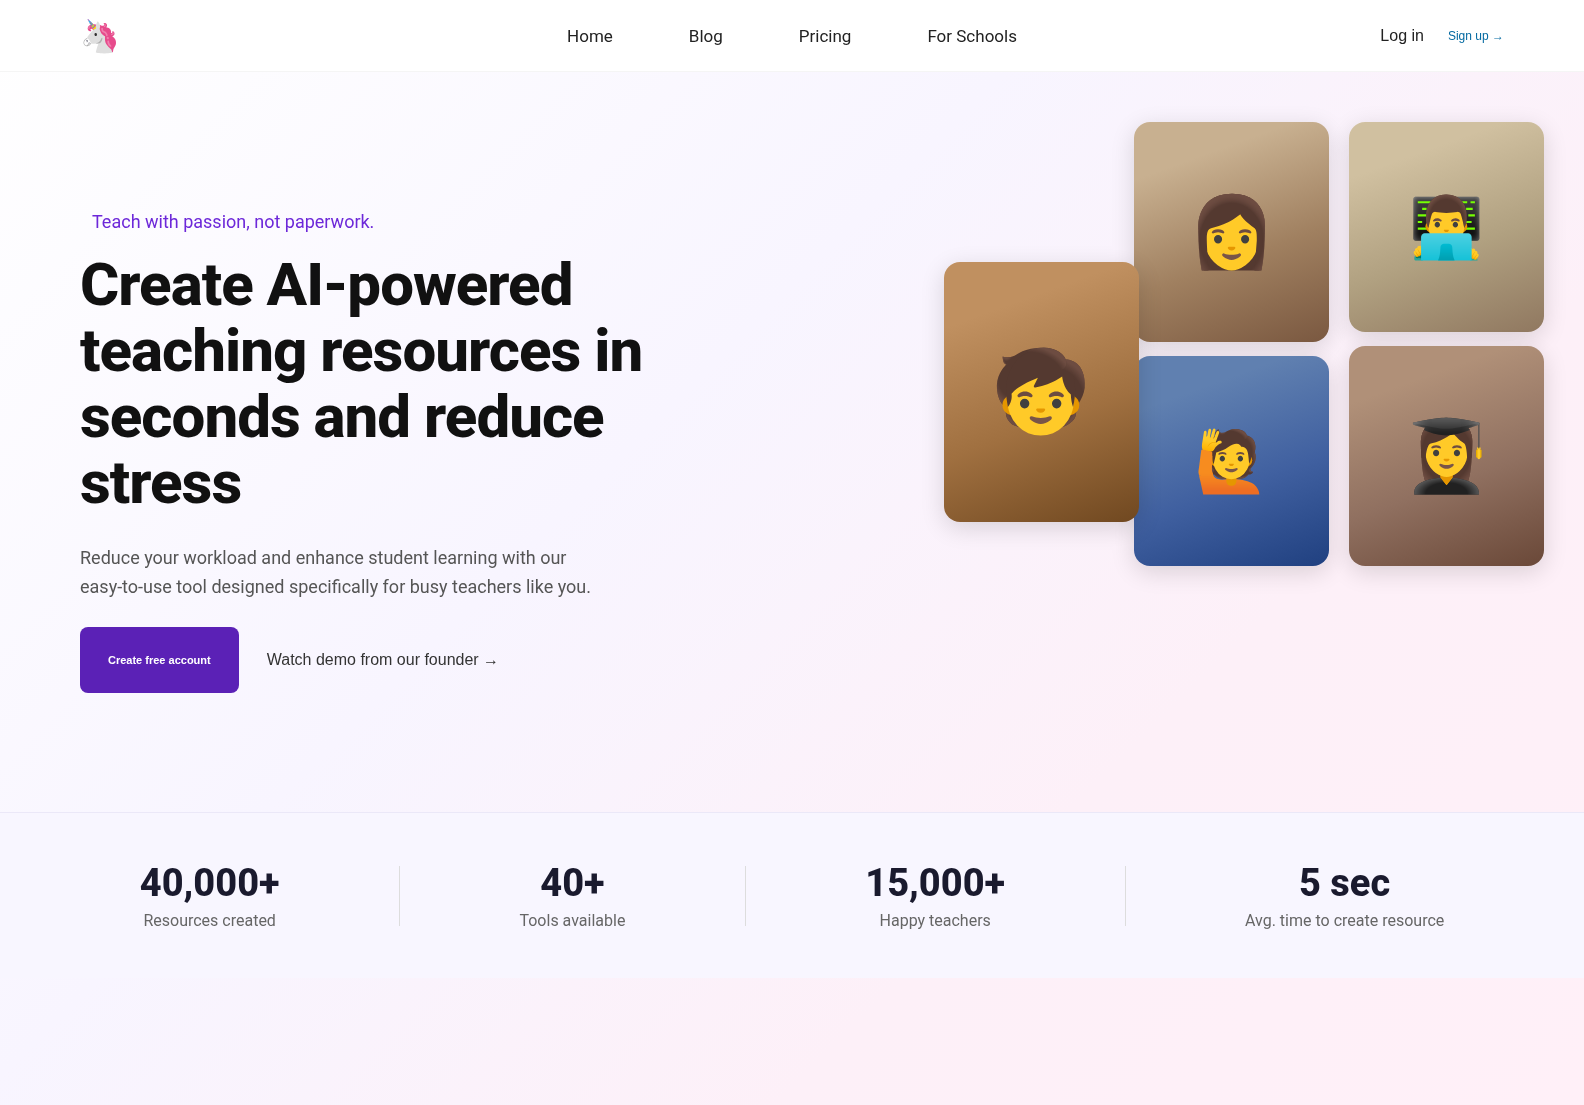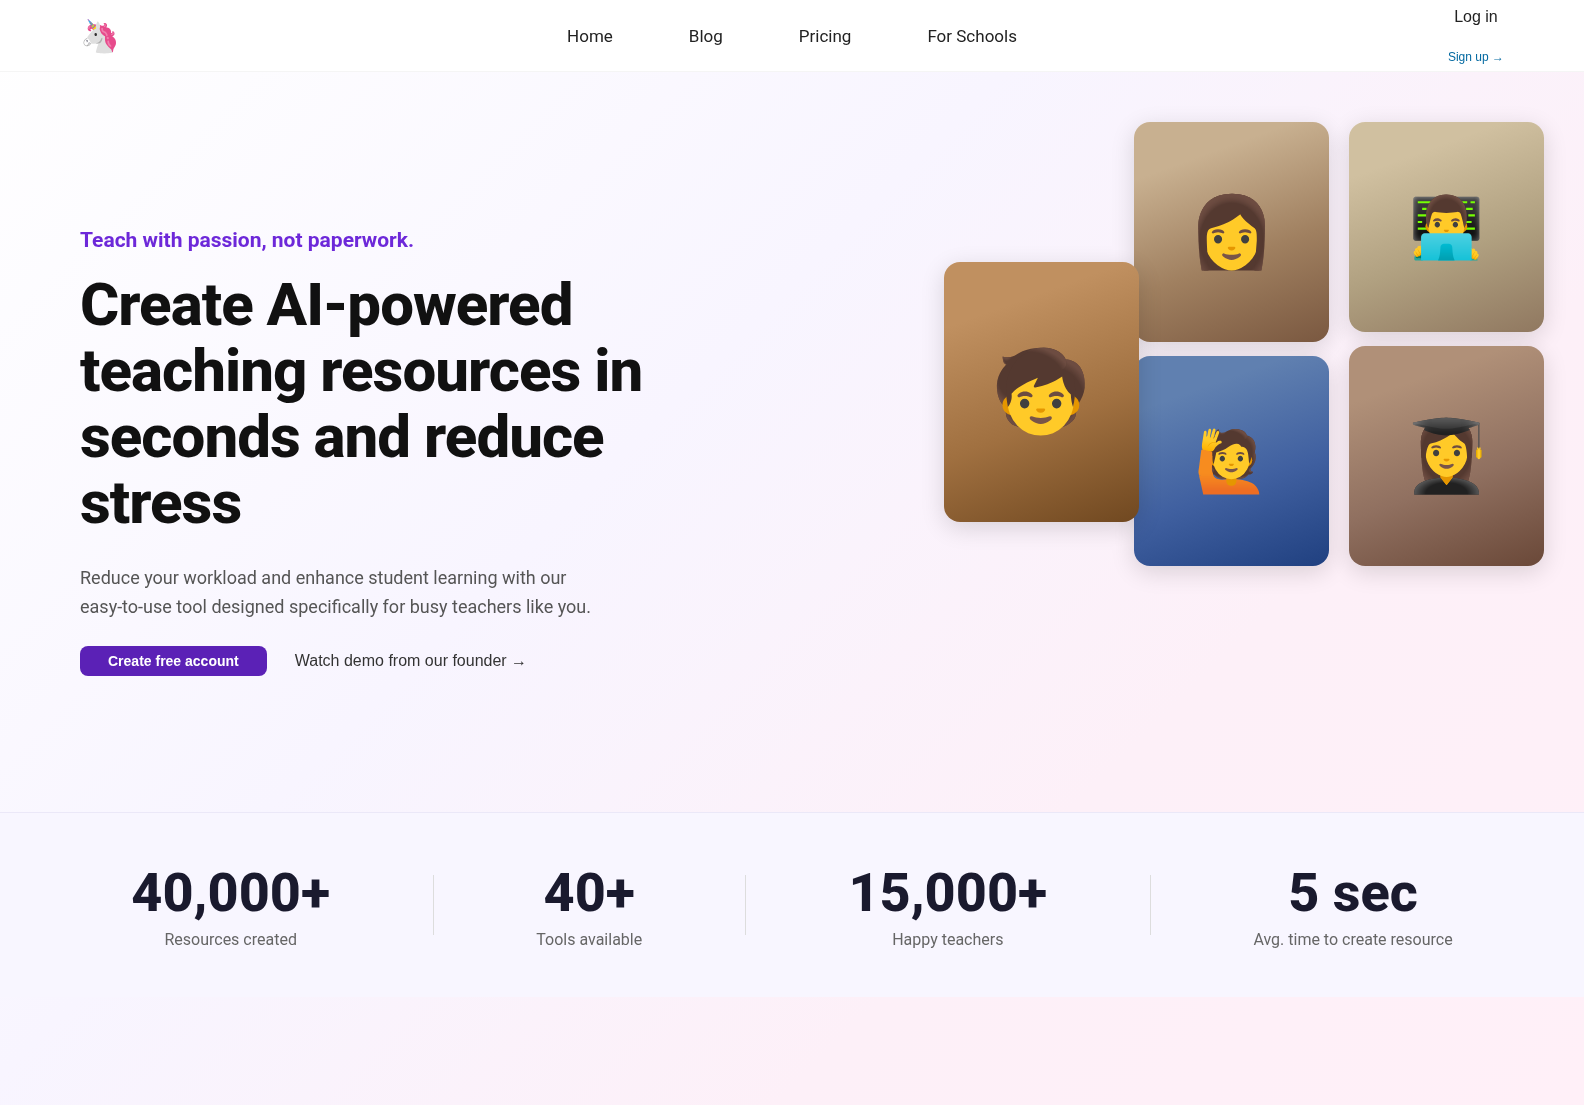--- a/index.html
+++ b/index.html
@@ -54,21 +54,20 @@
       font-size: 17px;
       color: #222;
       text-decoration: none;
       cursor: pointer;
       font-weight: 400;
     }
     .nav-actions {
       display: flex;
       align-items: center;
       gap: 24px;
-      flex-direction: column;
     }
     .btn-login {
       font-size: 16px;
       color: #222;
       background: none;
       border: none;
       cursor: pointer;
       font-weight: 400;
     }
     .btn-signup {
@@ -90,24 +89,25 @@
       padding: 80px 80px 60px 80px;
       min-height: 740px;
       position: relative;
     }
     .hero-content {
       flex: 0 0 600px;
       max-width: 600px;
       z-index: 2;
     }
     .hero-tagline {
-      font-size: 21px;
-      font-weight: 700;
+      font-size: 18px;
+      font-weight: 400;
       color: #6d28d9;
       margin-bottom: 20px;
+      margin-left: 12px;
     }
     .hero-title {
       font-size: 60px;
       font-weight: 800;
       color: #111;
       line-height: 1.1;
       margin-bottom: 28px;
       letter-spacing: -1px;
     }
     .hero-description {
@@ -120,22 +120,22 @@
     .hero-actions {
       display: flex;
       align-items: center;
       gap: 28px;
     }
     .btn-cta {
       background: #5b21b6;
       color: white;
       border: none;
       border-radius: 8px;
-      padding: 7px 28px;
-      font-size: 14px;
+      padding: 27px 28px;
+      font-size: 11px;
       font-weight: 600;
       cursor: pointer;
       transition: background 0.2s;
     }
     .btn-demo {
       background: none;
       border: none;
       font-size: 16px;
       color: #333;
       cursor: pointer;
@@ -260,21 +260,21 @@
       border-top: 1px solid #ebe8f8;
       padding: 48px 80px;
       display: flex;
       justify-content: space-around;
       align-items: center;
     }
     .stat-item {
       text-align: center;
     }
     .stat-number {
-      font-size: 54px;
+      font-size: 38px;
       font-weight: 800;
       color: #1a1a2e;
       margin-bottom: 6px;
     }
     .stat-label {
       font-size: 16px;
       color: #666;
       font-weight: 400;
       text-align: center;
     }

